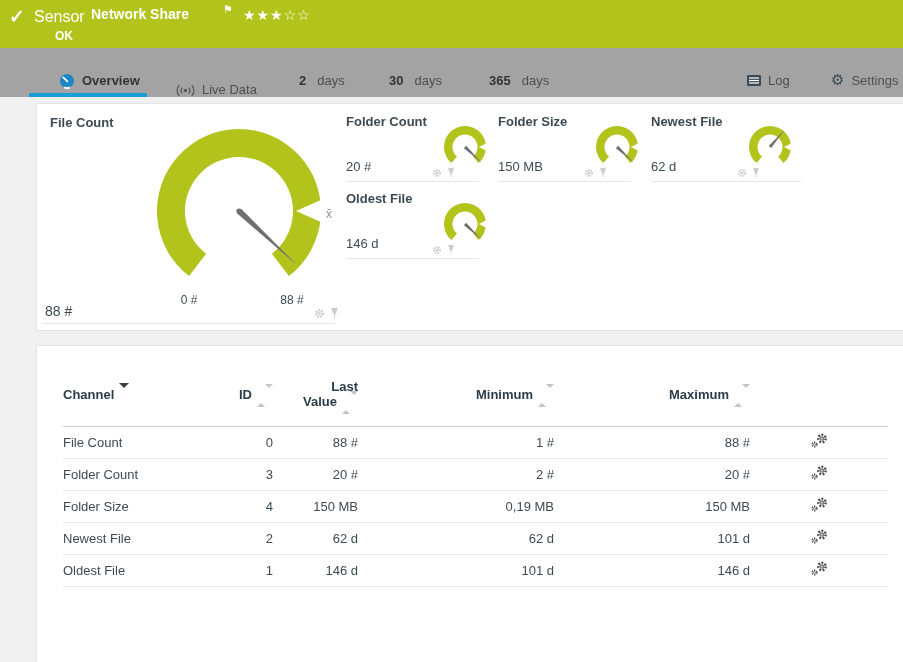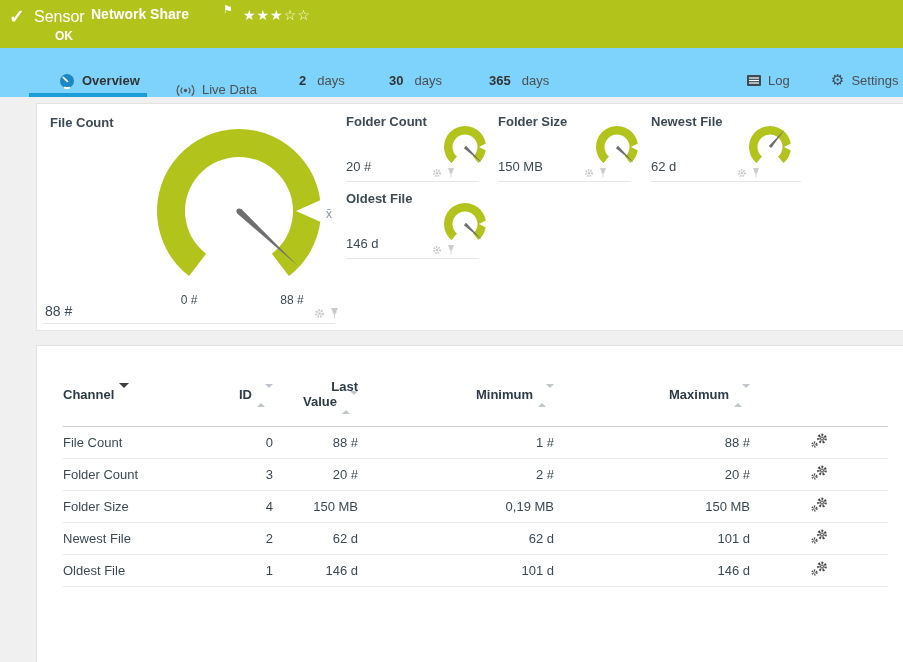--- a/index.html
+++ b/index.html
@@ -10,21 +10,21 @@
   
   .hdr { position:absolute; top:0; left:0; width:903px; height:48px; background:#b2c31c; }
   .hdr .check { position:absolute; left:9px; top:5px; color:#fff; font-size:19px; font-weight:bold; }
   .hdr .kind { position:absolute; left:34px; top:8px; color:#fff; font-size:16px; }
   .hdr .title { position:absolute; left:91px; top:6px; color:#fff; font-weight:bold; font-size:14px; }
   .hdr .flag { position:absolute; left:223px; top:3px; color:#fff; font-size:11px; font-family:"DejaVu Sans", sans-serif; }
   .hdr .stars { position:absolute; left:243px; top:7px; color:#fff; font-size:14px; letter-spacing:1px; font-family:"DejaVu Sans", sans-serif; }
   .hdr .status { position:absolute; left:55px; top:29px; color:#fff; font-weight:bold; font-size:12px; }
 
   
-  .tabbar { position:absolute; top:48px; left:0; width:903px; height:49px; background:#7dd3fc; }
+  .tabbar { position:absolute; top:48px; left:0; width:903px; height:49px; background:#a3a3a3; }
   .tab { position:absolute; top:16px; height:33px; display:flex; align-items:center; gap:7px; font-size:13px; color:#4f4f4f; cursor:pointer; white-space:nowrap; }
   .tab .tab-num { font-weight:bold; color:#333; margin-right:4px; }
   .tab.active { font-weight:bold; color:#333; }
   .tab.active::after { content:""; position:absolute; left:0; right:0; bottom:0; height:4px; background:#1b9dd9; }
   .t-overview { left:29px; padding:0 7px 0 30px; }
   .t-live { left:170px; padding:0 6px;align-items:flex-end; }
   .t-2d { left:293px; padding:0 6px; }
   .t-30d { left:383px; padding:0 6px; }
   .t-365d { left:483px; padding:0 6px; }
   .t-hist { left:590px; padding:0 6px; }

